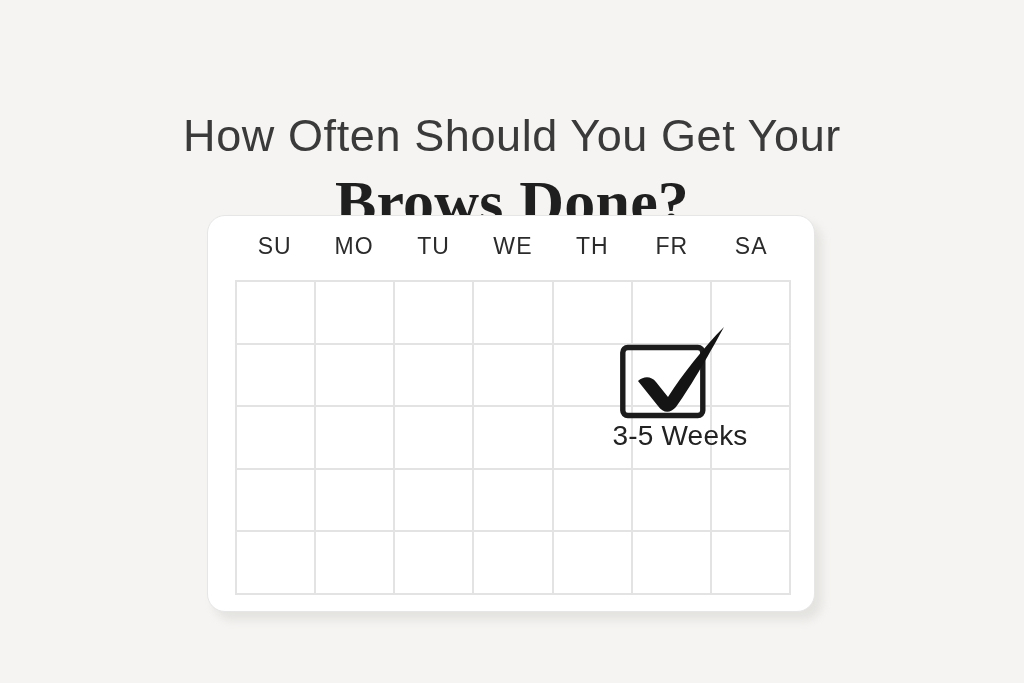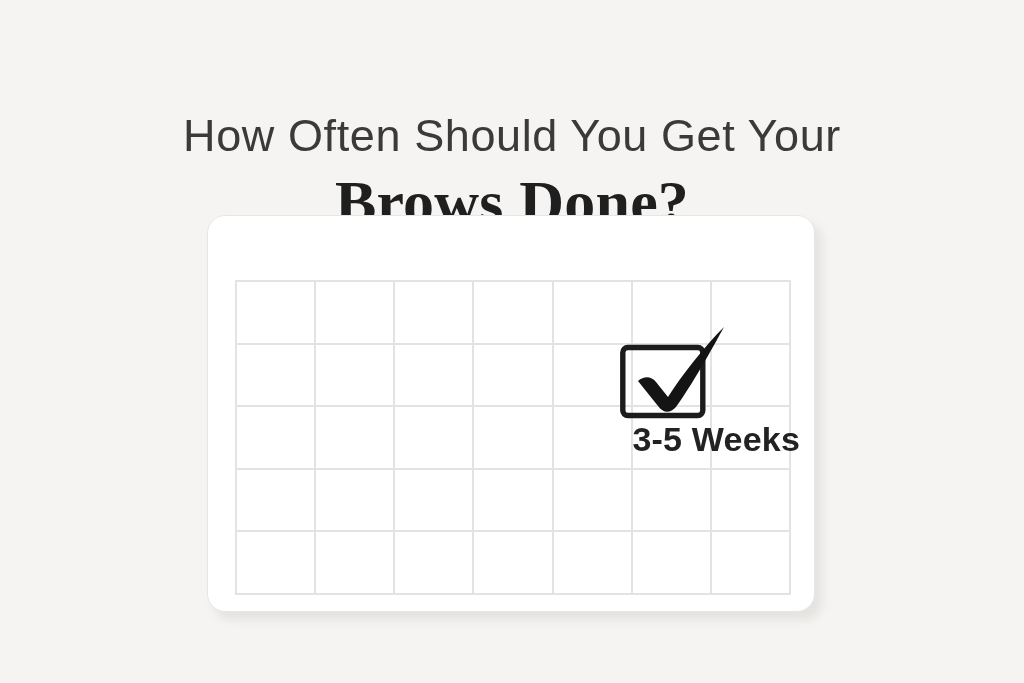--- a/index.html
+++ b/index.html
@@ -108,39 +108,48 @@
     left: 412px;
     top: 103px;
     width: 125px;
     height: 100px;
   }
   .answer-label {
     position: absolute;
     left: 352px;
     top: 204px;
     width: 240px;
-    text-align: right;
-    font-family: "Liberation Sans", sans-serif;
-    font-weight: 700;
-    font-size: 34px;
+    text-align: center;
+    font-family: "Liberation Sans", sans-serif;
+    font-weight: 400;
+    font-size: 28px;
     letter-spacing: 0.2px;
     color: #222222;
     white-space: nowrap;
   }
 </style>
 </head>
 <body>
 
 <div class="headline">
   <div class="headline-line1">How Often Should You Get Your</div>
   <div class="headline-line2">Brows Done?</div>
 </div>
 
 <div class="calendar-card">
 
+  <div class="weekday-row">
+    <div class="weekday">SU</div>
+    <div class="weekday">MO</div>
+    <div class="weekday">TU</div>
+    <div class="weekday">WE</div>
+    <div class="weekday">TH</div>
+    <div class="weekday">FR</div>
+    <div class="weekday">SA</div>
+  </div>
 
   <div class="grid">
     <div class="cell"></div>
     <div class="cell"></div>
     <div class="cell"></div>
     <div class="cell"></div>
     <div class="cell"></div>
     <div class="cell"></div>
     <div class="cell"></div>
 

